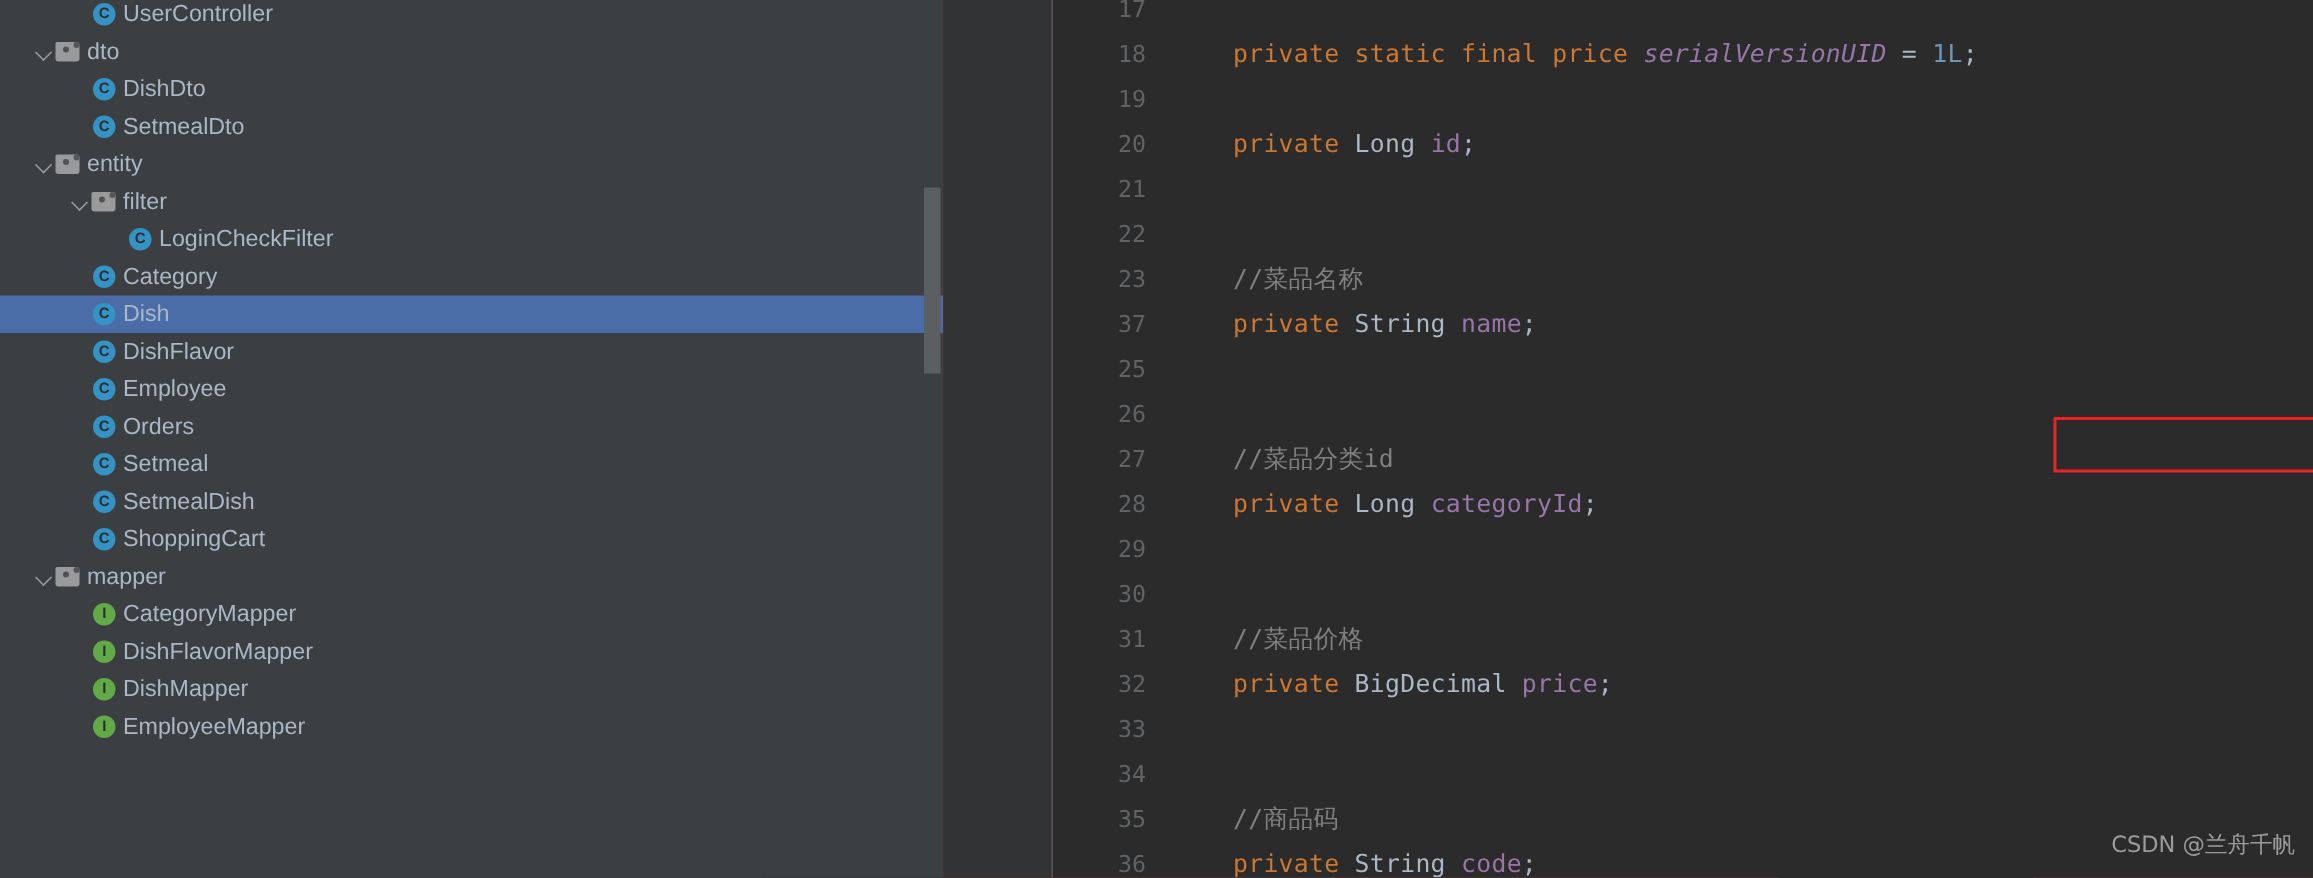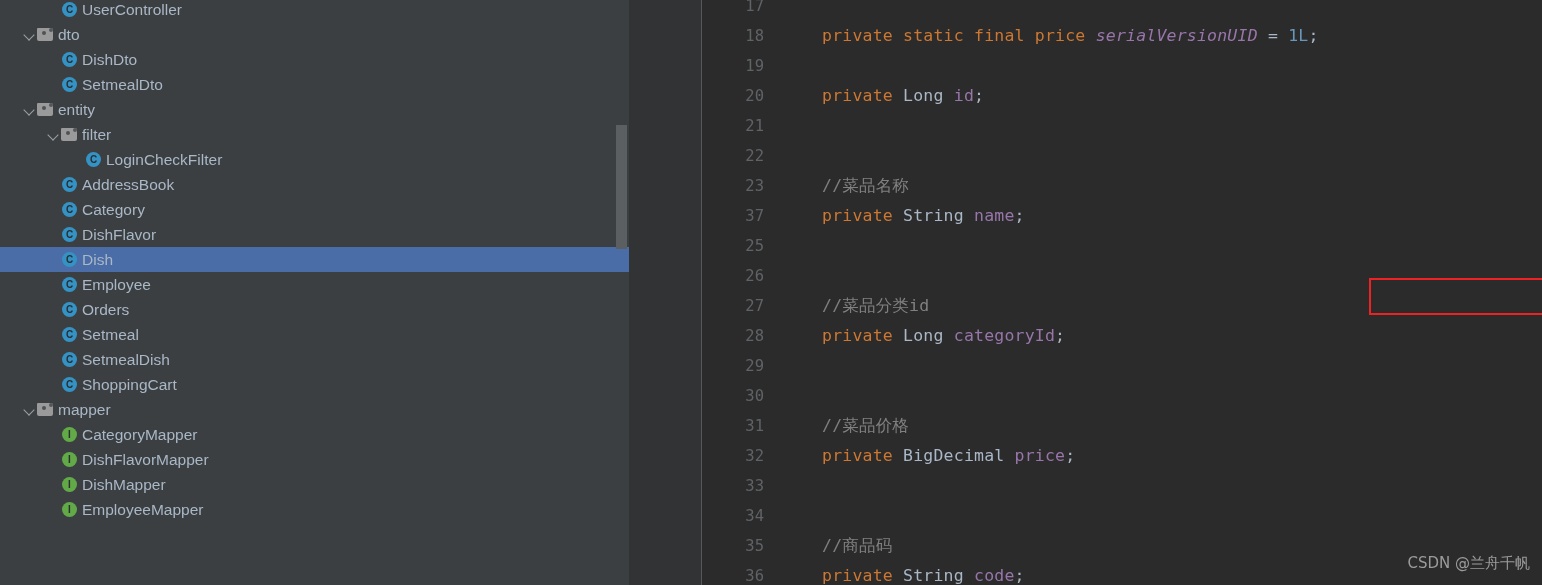--- a/index.html
+++ b/index.html
@@ -243,24 +243,23 @@
 
   <div id="sidebar">
     <div id="tree">
         <div class="tree-row"><span class="ind" style="width: 48px;"></span><span class="chev blank"></span><span class="ico class"></span><span class="label">UserController</span></div>
         <div class="tree-row"><span class="ind" style="width: 24px;"></span><span class="chev open"></span><span class="ico folder"></span><span class="label">dto</span></div>
         <div class="tree-row"><span class="ind" style="width: 48px;"></span><span class="chev blank"></span><span class="ico class"></span><span class="label">DishDto</span></div>
         <div class="tree-row"><span class="ind" style="width: 48px;"></span><span class="chev blank"></span><span class="ico class"></span><span class="label">SetmealDto</span></div>
         <div class="tree-row"><span class="ind" style="width: 24px;"></span><span class="chev open"></span><span class="ico folder"></span><span class="label">entity</span></div>
         <div class="tree-row"><span class="ind" style="width: 48px;"></span><span class="chev open"></span><span class="ico folder"></span><span class="label">filter</span></div>
         <div class="tree-row"><span class="ind" style="width: 72px;"></span><span class="chev blank"></span><span class="ico class"></span><span class="label">LoginCheckFilter</span></div>
-        <div class="tree-row"><span class="ind" style="width: 48px;"></span><span class="chev blank"></span><span class="ico class"></span><span class="label">AddressBook</span></div>
         <div class="tree-row"><span class="ind" style="width: 48px;"></span><span class="chev blank"></span><span class="ico class"></span><span class="label">Category</span></div>
+        <div class="tree-row selected"><span class="ind" style="width: 48px;"></span><span class="chev blank"></span><span class="ico class"></span><span class="label">Dish</span></div>
         <div class="tree-row"><span class="ind" style="width: 48px;"></span><span class="chev blank"></span><span class="ico class"></span><span class="label">DishFlavor</span></div>
-        <div class="tree-row selected"><span class="ind" style="width: 48px;"></span><span class="chev blank"></span><span class="ico class"></span><span class="label">Dish</span></div>
         <div class="tree-row"><span class="ind" style="width: 48px;"></span><span class="chev blank"></span><span class="ico class"></span><span class="label">Employee</span></div>
         <div class="tree-row"><span class="ind" style="width: 48px;"></span><span class="chev blank"></span><span class="ico class"></span><span class="label">Orders</span></div>
         <div class="tree-row"><span class="ind" style="width: 48px;"></span><span class="chev blank"></span><span class="ico class"></span><span class="label">Setmeal</span></div>
         <div class="tree-row"><span class="ind" style="width: 48px;"></span><span class="chev blank"></span><span class="ico class"></span><span class="label">SetmealDish</span></div>
         <div class="tree-row"><span class="ind" style="width: 48px;"></span><span class="chev blank"></span><span class="ico class"></span><span class="label">ShoppingCart</span></div>
         <div class="tree-row"><span class="ind" style="width: 24px;"></span><span class="chev open"></span><span class="ico folder"></span><span class="label">mapper</span></div>
         <div class="tree-row"><span class="ind" style="width: 48px;"></span><span class="chev blank"></span><span class="ico iface"></span><span class="label">CategoryMapper</span></div>
         <div class="tree-row"><span class="ind" style="width: 48px;"></span><span class="chev blank"></span><span class="ico iface"></span><span class="label">DishFlavorMapper</span></div>
         <div class="tree-row"><span class="ind" style="width: 48px;"></span><span class="chev blank"></span><span class="ico iface"></span><span class="label">DishMapper</span></div>
         <div class="tree-row"><span class="ind" style="width: 48px;"></span><span class="chev blank"></span><span class="ico iface"></span><span class="label">EmployeeMapper</span></div>

